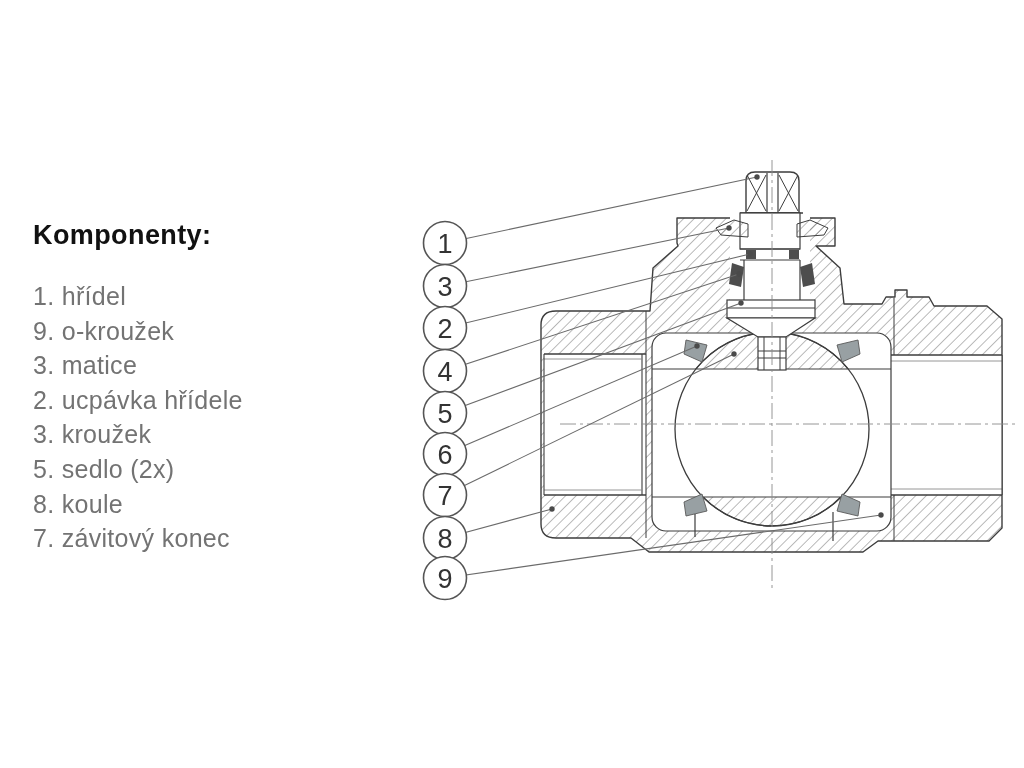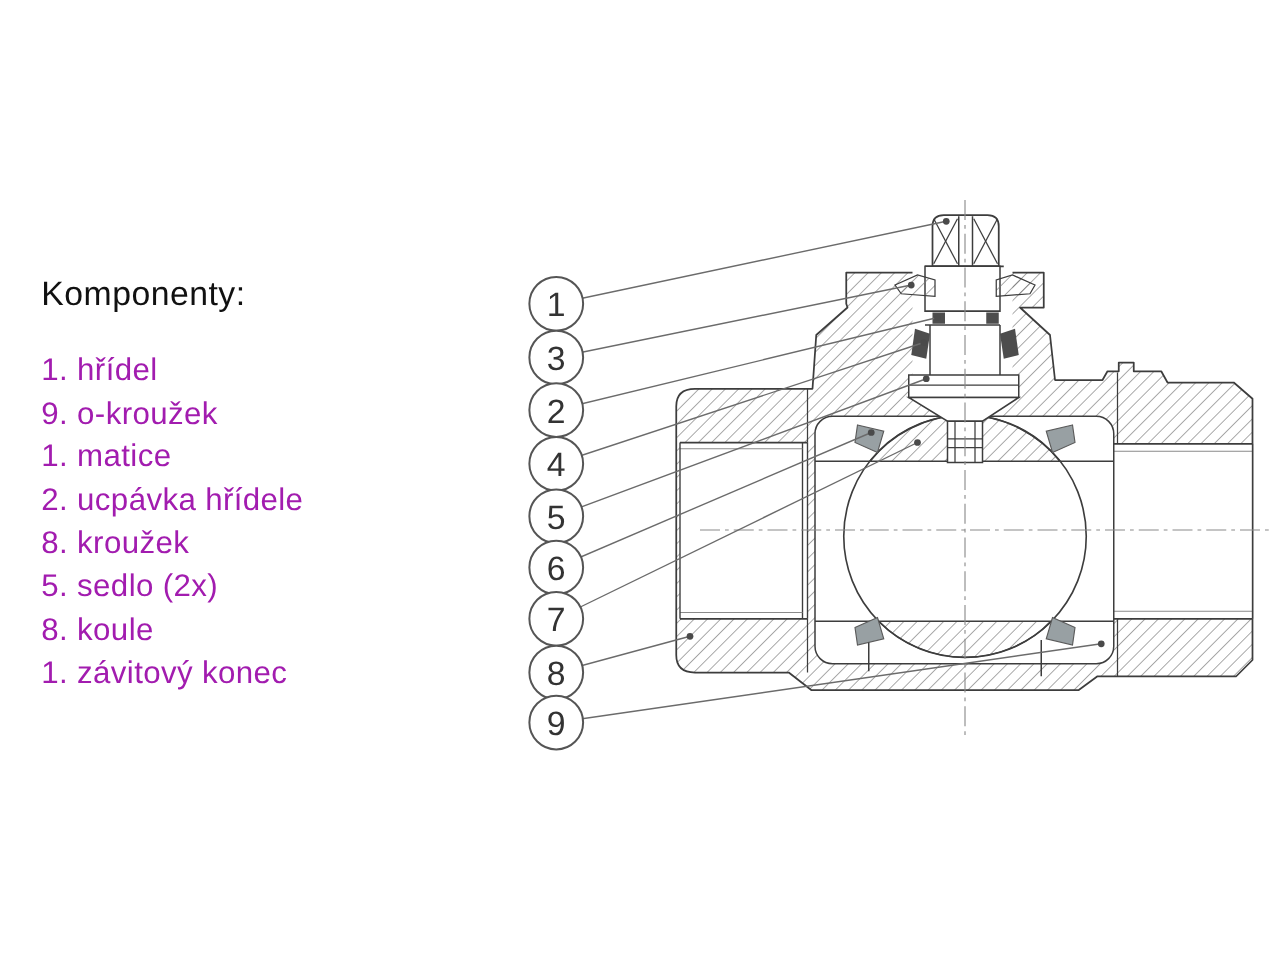--- a/index.html
+++ b/index.html
@@ -2,48 +2,48 @@
 <html><head>
 <meta charset="utf-8">
 <style>
   html,body{margin:0;padding:0;background:#fff;}
   #canvas{
     position:relative;width:1024px;height:768px;background:#ffffff;overflow:hidden;
     font-family:"Liberation Sans", sans-serif;
   }
   .panel{position:absolute;left:33px;top:220px;color:#1c1c1c;}
   .panel h1{
-    margin:0 0 28px 0;font-size:27px;font-weight:400;letter-spacing:.4px;color:#111;
+    margin:0 0 28px 0;font-size:27px;font-weight:700;letter-spacing:.4px;color:#111;
   }
   .panel ul{list-style:none;margin:0;padding:0;}
   .panel li{
-    font-size:25px;line-height:34.6px;letter-spacing:.3px;color:#a21caf;white-space:nowrap;
+    font-size:25px;line-height:34.6px;letter-spacing:.3px;color:#737373;white-space:nowrap;
   }
   svg{position:absolute;left:0;top:0;}
   svg text.callout-num{
     font-family:"Liberation Sans", sans-serif;font-size:27px;fill:#333;
     text-anchor:middle;dominant-baseline:central;
   }
 </style>
 </head>
 <body>
 
 <div id="canvas">
 
   <div class="panel">
     <h1>Komponenty:</h1>
     <ul>
       <li>1. hřídel</li>
       <li>9. o-kroužek</li>
-      <li>1. matice</li>
+      <li>3. matice</li>
       <li>2. ucpávka hřídele</li>
-      <li>8. kroužek</li>
+      <li>3. kroužek</li>
       <li>5. sedlo (2x)</li>
       <li>8. koule</li>
-      <li>1. závitový konec</li>
+      <li>7. závitový konec</li>
     </ul>
   </div>
 
   <svg width="1024" height="768" viewBox="0 0 1024 768">
     <defs>
       <pattern id="hatch" patternUnits="userSpaceOnUse" width="7.5" height="7.5" patternTransform="rotate(45)">
         <line x1="0" y1="0" x2="0" y2="7.5" stroke="#757575" stroke-width="1"></line>
       </pattern>
     </defs>
 

